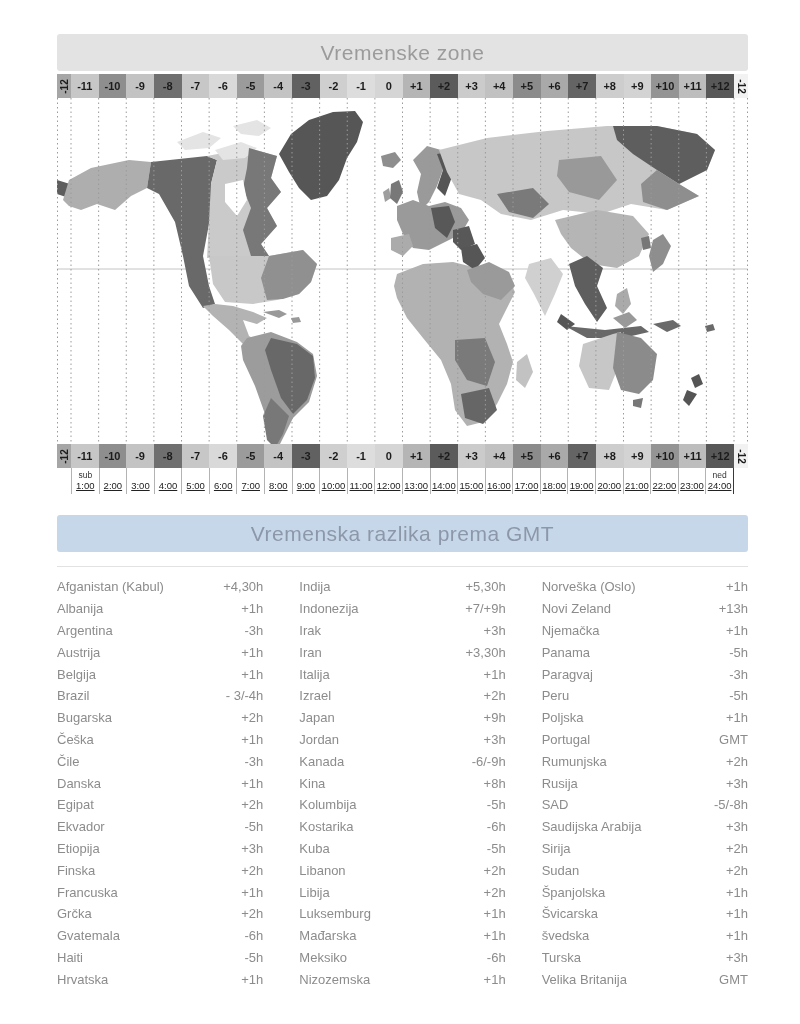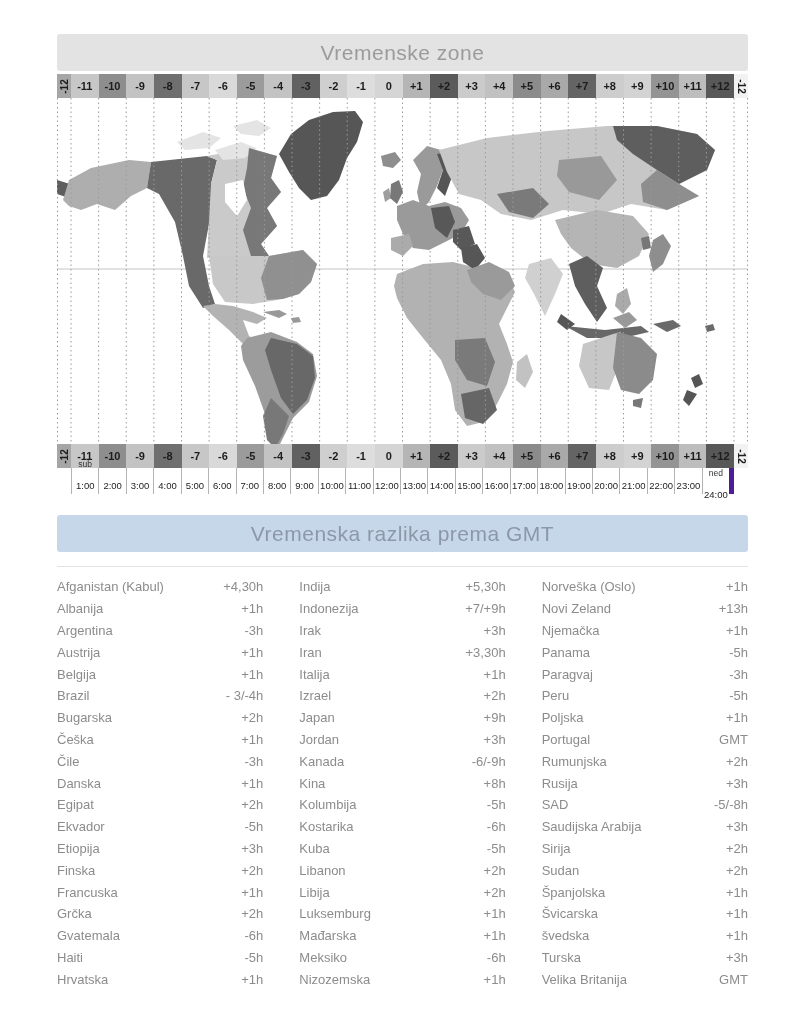--- a/index.html
+++ b/index.html
@@ -28,24 +28,24 @@
 
   
   .map-area { width:691px; height:346px; background:#ffffff; position:relative; }
   .map-area svg { display:block; width:691px; height:346px; }
 
   
   .times-row { display:flex; height:26px; width:100%; }
   .times-spacer { flex:0 0 14px; }
   .time-cells { flex:1; display:flex; }
   .time-cell { flex:1; display:flex; flex-direction:column; align-items:center; justify-content:flex-end;
-               padding-bottom:3px; border-left:1px solid #b3b3b3;gap:11px; }
-  .time-cell:last-child { border-right:5px solid #4c1d95;justify-content:space-between; }
+               padding-bottom:3px; border-left:1px solid #b3b3b3; }
+  .time-cell:last-child { border-right:1px solid #4c1d95; }
   .time-day { font-size:8.5px; color:#333; height:10px; line-height:10px; }
-  .time-value { font-size:9.5px; color:#222; line-height:11px; }
+  .time-value { font-size:9.5px; color:#222; line-height:11px;text-decoration:underline; }
 
   
   .gmt-table { margin-top:14px; border-top:1px solid #e2e2e2; padding-top:9px;
                display:grid; grid-template-columns:1fr 1fr 1fr; column-gap:36px; }
   .gmt-col { display:flex; flex-direction:column; }
   .gmt-row { height:21.8px; display:flex; align-items:center; justify-content:space-between; }
   .gmt-country { font-size:13px; color:#8c8c8c; white-space:nowrap; }
   .gmt-offset { font-size:13px; color:#8c8c8c; white-space:nowrap; }
 </style>
 </head>

